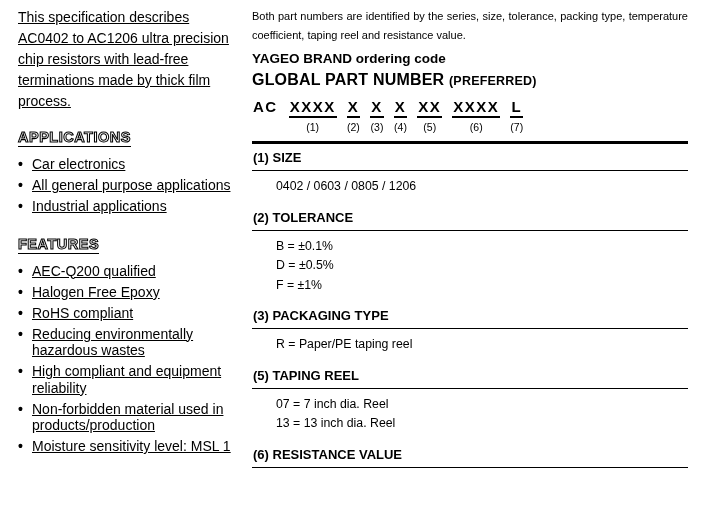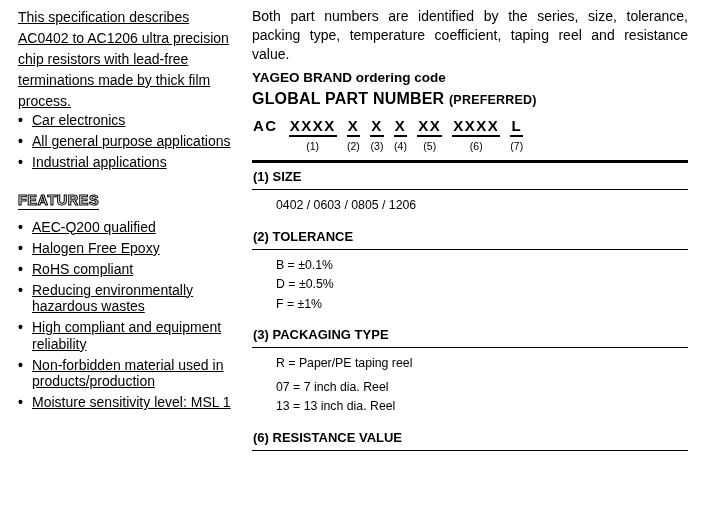--- a/index.html
+++ b/index.html
@@ -23,21 +23,21 @@
     position: absolute;
     left: 252px; top: 7px;
     width: 436px;
   }
   .intro {
     margin: 0;
     font-size: 14px;
     line-height: 21px;
   }
   .col-right .intro {
-    font-size: 14px;
+    font-size: 11px;
     line-height: 19px;
     text-align: justify;
   }
   .hollow-heading {
     margin: 17px 0 9px 0;
     font-size: 14.5px;
     font-weight: bold;
     letter-spacing: 0.5px;
   }
   .hollow-heading.features { margin-top: 21px; }
@@ -119,20 +119,21 @@
     line-height: 12.5px;
     margin-bottom: 7px;
   }
 </style>
 </head>
 <body>
 
 <div class="col-left">
   <p class="intro">This specification describes AC0402 to AC1206 ultra precision chip resistors with lead-free terminations made by thick film process.</p>
 
+  <h2 class="hollow-heading"><span class="hollow">APPLICATIONS</span></h2>
   <ul class="bullets">
     <li>Car electronics</li>
     <li>All general purpose applications</li>
     <li>Industrial applications</li>
   </ul>
 
   <h2 class="hollow-heading features"><span class="hollow">FEATURES</span></h2>
   <ul class="bullets">
     <li>AEC-Q200 qualified</li>
     <li>Halogen Free Epoxy</li>
@@ -206,20 +207,21 @@
 
   <div class="section">
     <div class="section-heading">(3) PACKAGING TYPE</div>
     <div class="section-items">
       <div class="item">R = Paper/PE taping reel</div>
     </div>
   </div>
 
 
   <div class="section">
+    <div class="section-heading">(5) TAPING REEL</div>
     <div class="section-items">
       <div class="item">07 = 7 inch dia. Reel</div>
       <div class="item">13 = 13 inch dia. Reel</div>
     </div>
   </div>
 
   <div class="section">
     <div class="section-heading">(6) RESISTANCE VALUE</div>
 
   </div>

